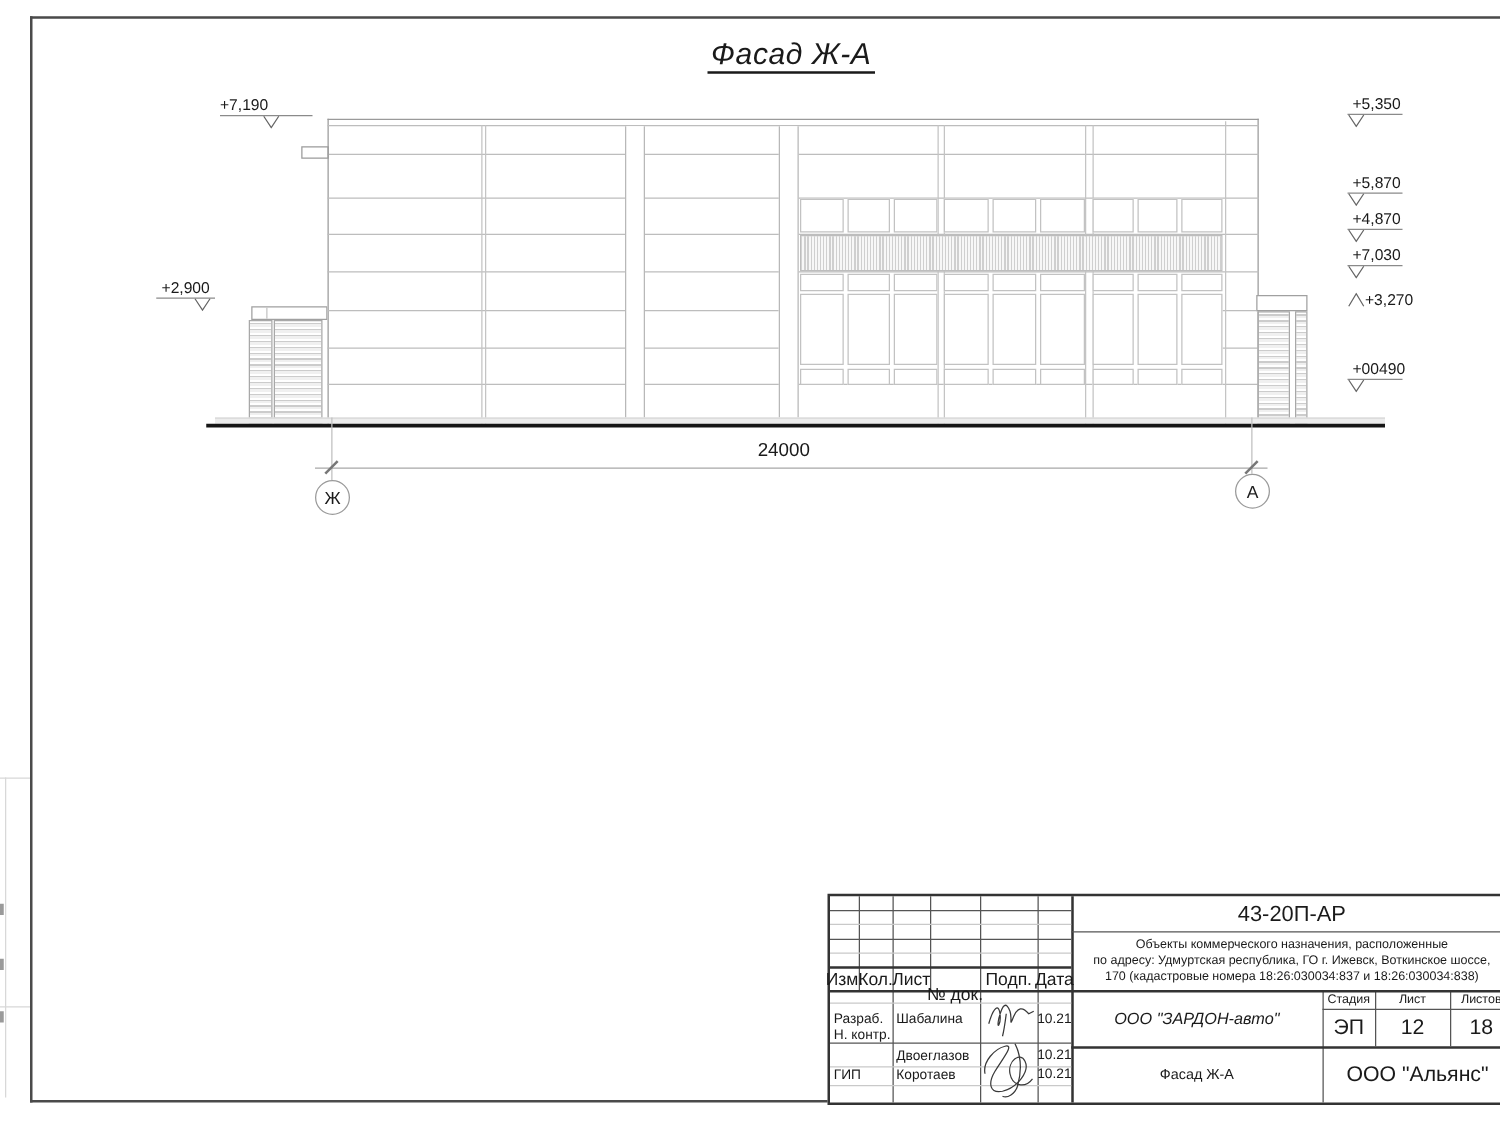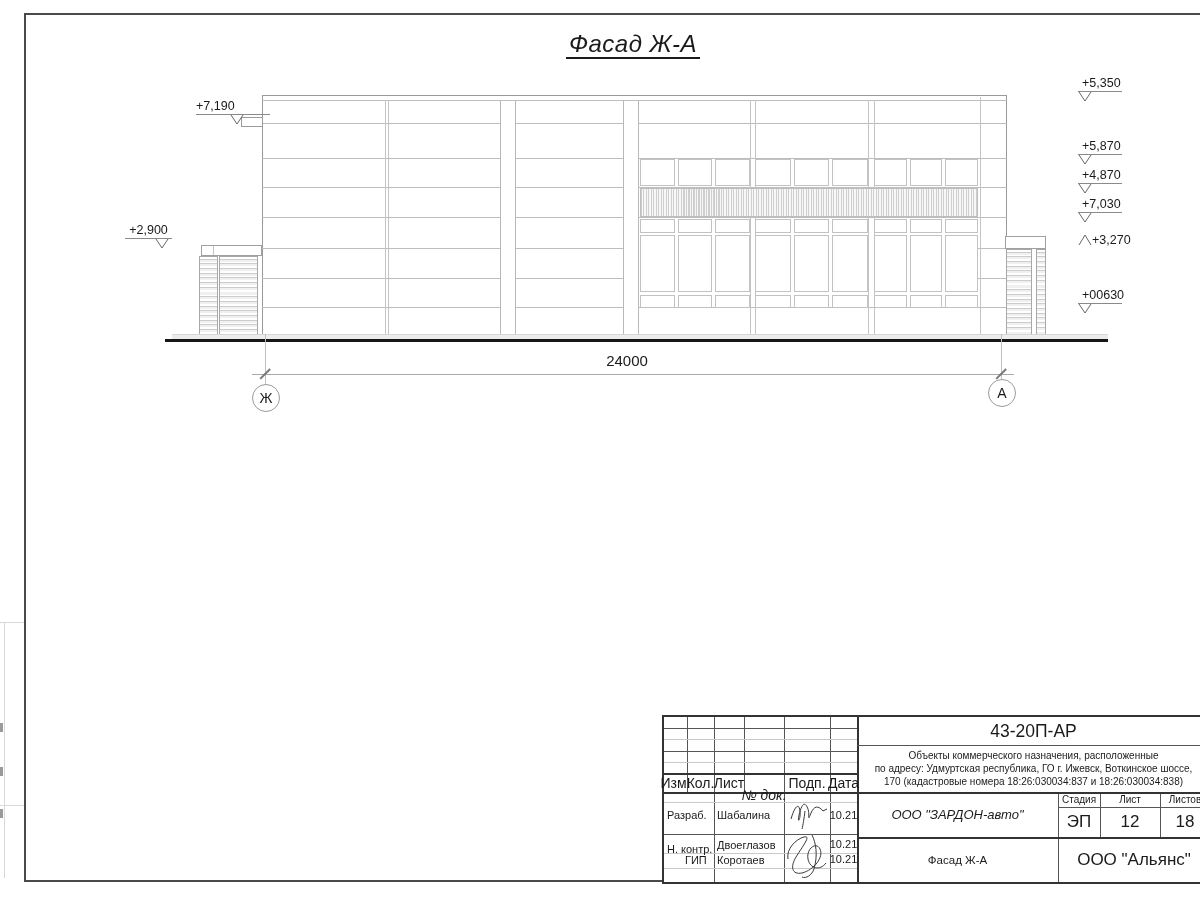--- a/index.html
+++ b/index.html
@@ -182,21 +182,21 @@
     <div class="abs louvers" style="left:219px;top:256px;width:39px;height:83px;"></div>
 
     <div class="abs cap" style="left:1005px;top:236px;width:41px;height:13px;"></div>
     <div class="abs louvers" style="left:1006px;top:249px;width:26px;height:90px;"></div>
     <div class="abs louvers" style="left:1036px;top:249px;width:10px;height:90px;"></div>
 
     <div class="abs plinth"></div>
     <div class="abs ground"></div>
   </div>
 
-  <div class="abs elev" style="left:176px;top:99px;width:74px;margin-left:20px;">
+  <div class="abs elev" style="left:176px;top:77px;width:74px;">
     <span class="lbl">+7,190</span>
     <svg width="14" height="11" style="left:34px;top:15px;">
       <path d="M1 1 L7 10 L13 1" stroke="#666" fill="none" stroke-width="1"></path>
       </svg>
   </div>
   <div class="abs elev" style="left:125px;top:223px;width:47px;text-align:center;">
     <span class="lbl">+2,900</span>
     <svg width="14" height="11" style="left:30px;top:15px;">
       <path d="M1 1 L7 10 L13 1" stroke="#666" fill="none" stroke-width="1"></path>
       </svg>
@@ -226,21 +226,21 @@
       <path d="M1 1 L7 10 L13 1" stroke="#666" fill="none" stroke-width="1"></path>
       </svg>
   </div>
   <div class="abs elev" style="left:1078px;top:233px;width:54px;">
     <span class="lbl" style="padding-left:14px;border-bottom:none;">+3,270</span>
     <svg width="14" height="12" style="left:0;top:1px;">
       <path d="M1 11 L7 1 L13 11" stroke="#666" fill="none" stroke-width="1"></path>
       </svg>
   </div>
   <div class="abs elev" style="left:1078px;top:288px;width:44px;">
-    <span class="lbl" style="padding-left:4px;">+00630</span>
+    <span class="lbl" style="padding-left:4px;">+00490</span>
     <svg width="14" height="11" style="left:0;top:15px;">
       <path d="M1 1 L7 10 L13 1" stroke="#666" fill="none" stroke-width="1"></path>
       </svg>
   </div>
 
   <div class="abs ext-line" style="left:265px;top:334px;height:50px;"></div>
   <div class="abs ext-line" style="left:1001px;top:334px;height:45px;"></div>
   <div class="abs dim-line"></div>
   <div class="abs tick" style="left:258px;top:373px;"></div>
   <div class="abs tick" style="left:994px;top:373px;"></div>
@@ -281,33 +281,33 @@
 
     <div class="cell f17" style="left:193px;top:0;width:353px;height:28px;">43-20П-АР</div>
     <div class="cell addr" style="left:193px;top:28px;width:353px;height:47px;flex-direction:column;justify-content:center;">
       <div>Объекты коммерческого назначения, расположенные</div>
       <div>по адресу: Удмуртская республика, ГО г. Ижевск, Воткинское шоссе,</div>
       <div>170 (кадастровые номера 18:26:030034:837 и 18:26:030034:838)</div>
     </div>
     <div class="cell f105" style="left:0;top:56px;width:23px;height:19px;">Изм.</div>
     <div class="cell f105" style="left:23px;top:56px;width:27px;height:19px;">Кол.</div>
     <div class="cell f105" style="left:50px;top:56px;width:30px;height:19px;">Лист</div>
-    <div class="cell f105" style="left:80px;top:68px;width:40px;height:19px;font-style:italic;">№ док.</div>
+    <div class="cell f105" style="left:80px;top:68px;width:40px;height:19px;">№ док.</div>
     <div class="cell f105" style="left:120px;top:56px;width:46px;height:19px;">Подп.</div>
     <div class="cell f105" style="left:166px;top:56px;width:27px;height:19px;">Дата</div>
 
     <div class="cell f11 left-al" style="left:3px;top:91px;width:46px;height:14px;">Разраб.</div>
     <div class="cell f11 left-al" style="left:53px;top:91px;width:66px;height:14px;">Шабалина</div>
     <div class="cell f11" style="left:166px;top:91px;width:27px;height:14px;">10.21</div>
 
-    <div class="cell f11 left-al" style="left:3px;top:125px;width:46px;height:14px;">Н. контр.</div>
+    <div class="cell f11 left-al" style="left:3px;top:104px;width:46px;height:14px;">Н. контр.</div>
     <div class="cell f11 left-al" style="left:53px;top:121px;width:66px;height:14px;">Двоеглазов</div>
     <div class="cell f11" style="left:166px;top:120px;width:27px;height:14px;">10.21</div>
 
-    <div class="cell f11 left-al" style="left:21px;top:136px;width:66px;height:14px;">ГИП</div>
+    <div class="cell f11 left-al" style="left:3px;top:136px;width:66px;height:14px;">ГИП</div>
     <div class="cell f11 left-al" style="left:53px;top:136px;width:66px;height:14px;">Коротаев</div>
     <div class="cell f11" style="left:166px;top:135px;width:27px;height:14px;">10.21</div>
 
     <div class="cell f13 ital" style="left:193px;top:75px;width:201px;height:45px;">ООО "ЗАРДОН-авто"</div>
     <div class="cell f10" style="left:394px;top:75px;width:42px;height:15px;">Стадия</div>
     <div class="cell f10" style="left:436px;top:75px;width:60px;height:15px;">Лист</div>
     <div class="cell f10" style="left:496px;top:75px;width:50px;height:15px;">Листов</div>
     <div class="cell f14" style="left:394px;top:90px;width:42px;height:30px;">ЭП</div>
     <div class="cell f14" style="left:436px;top:90px;width:60px;height:30px;">12</div>
     <div class="cell f14" style="left:496px;top:90px;width:50px;height:30px;">18</div>

